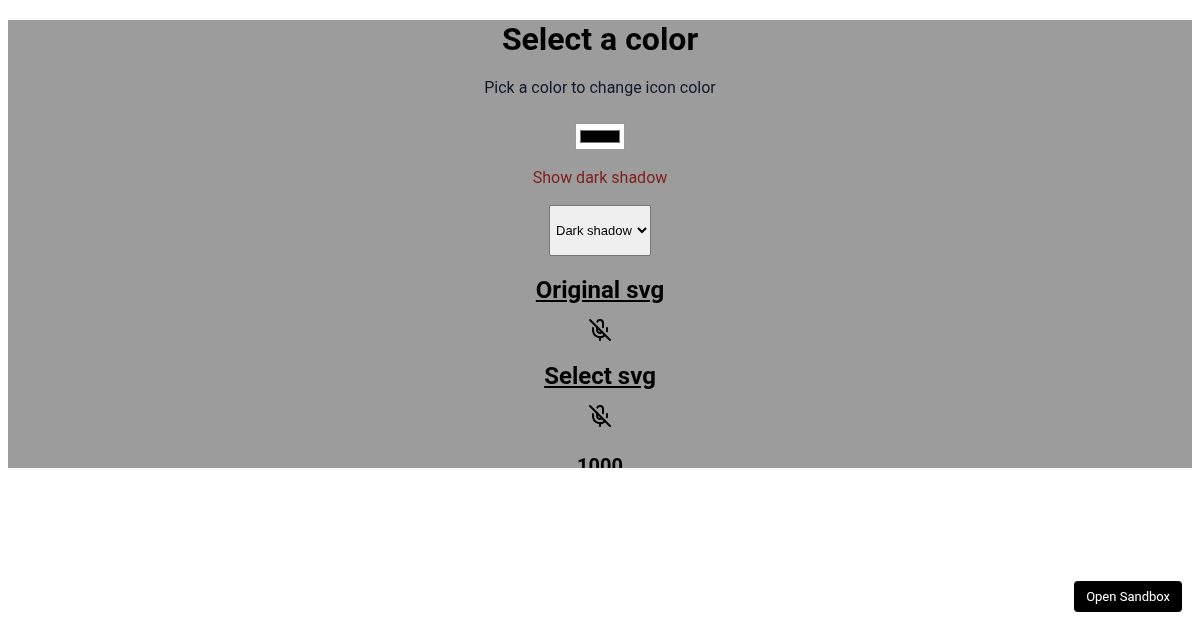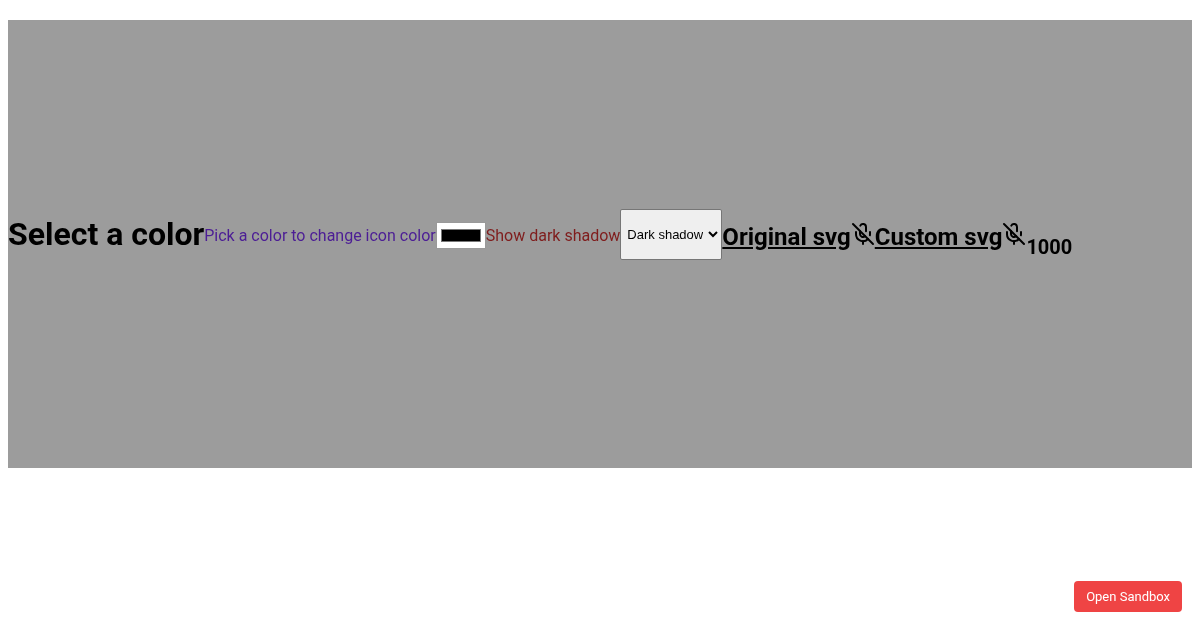--- a/index.html
+++ b/index.html
@@ -12,36 +12,36 @@
       background: #ffffff;
       width: 1200px;
       height: 630px;
       position: relative;
     }
     .gray-panel {
       background: #9c9c9c;
       margin: 20px 8px 0 8px;
       padding: 0;
       display: flex;
-      flex-direction: row;
+      flex-direction: column;
       align-items: center;
       overflow: hidden;
       height: 448px;
     }
     h1.title {
       font-size: 32px;
       font-weight: 700;
       color: #000;
       margin-top: 0;
       margin-bottom: 20px;
     }
     .subtitle {
       font-size: 16px;
-      color: #4c1d95;
-      margin-bottom: 18px;
+      color: #0f172a;
+      margin-bottom: 26px;
     }
     .color-input-wrapper {
       margin-bottom: 18px;
     }
     input[type="color"] {
       width: 50px;
       height: 27px;
       border: 1px solid #999;
       background: #fff;
       padding: 2px;
@@ -79,21 +79,21 @@
     h2.number {
       font-size: 20px;
       font-weight: 700;
       color: #000;
       margin-top: 6px;
     }
     .open-sandbox {
       position: absolute;
       bottom: 18px;
       right: 18px;
-      background: #ef4444;
+      background: #000000;
       color: #fff;
       border: none;
       border-radius: 4px;
       padding: 8px 12px;
       font-size: 13px;
       cursor: pointer;
       font-family: inherit;
     }
   </style>
 </head>
@@ -120,21 +120,21 @@
         <line x1="2" y1="2" x2="22" y2="22"></line>
         <path d="M18.89 13.23A7.12 7.12 0 0 0 19 12v-2"></path>
         <path d="M5 10v2a7 7 0 0 0 12 5"></path>
         <path d="M15 9.34V5a3 3 0 0 0-5.68-1.33"></path>
         <path d="M9 9v3a3 3 0 0 0 5.12 2.12"></path>
         <line x1="12" y1="19" x2="12" y2="22"></line>
       </svg>
     </span>
   </div>
 
-  <h2 class="section-heading">Custom svg</h2>
+  <h2 class="section-heading">Select svg</h2>
   <div class="icon-holder">
     <span>
       <svg viewBox="0 0 24 24" fill="none" stroke="#000" stroke-width="2" stroke-linecap="round" stroke-linejoin="round">
         <line x1="2" y1="2" x2="22" y2="22"></line>
         <path d="M18.89 13.23A7.12 7.12 0 0 0 19 12v-2"></path>
         <path d="M5 10v2a7 7 0 0 0 12 5"></path>
         <path d="M15 9.34V5a3 3 0 0 0-5.68-1.33"></path>
         <path d="M9 9v3a3 3 0 0 0 5.12 2.12"></path>
         <line x1="12" y1="19" x2="12" y2="22"></line>
       </svg>

